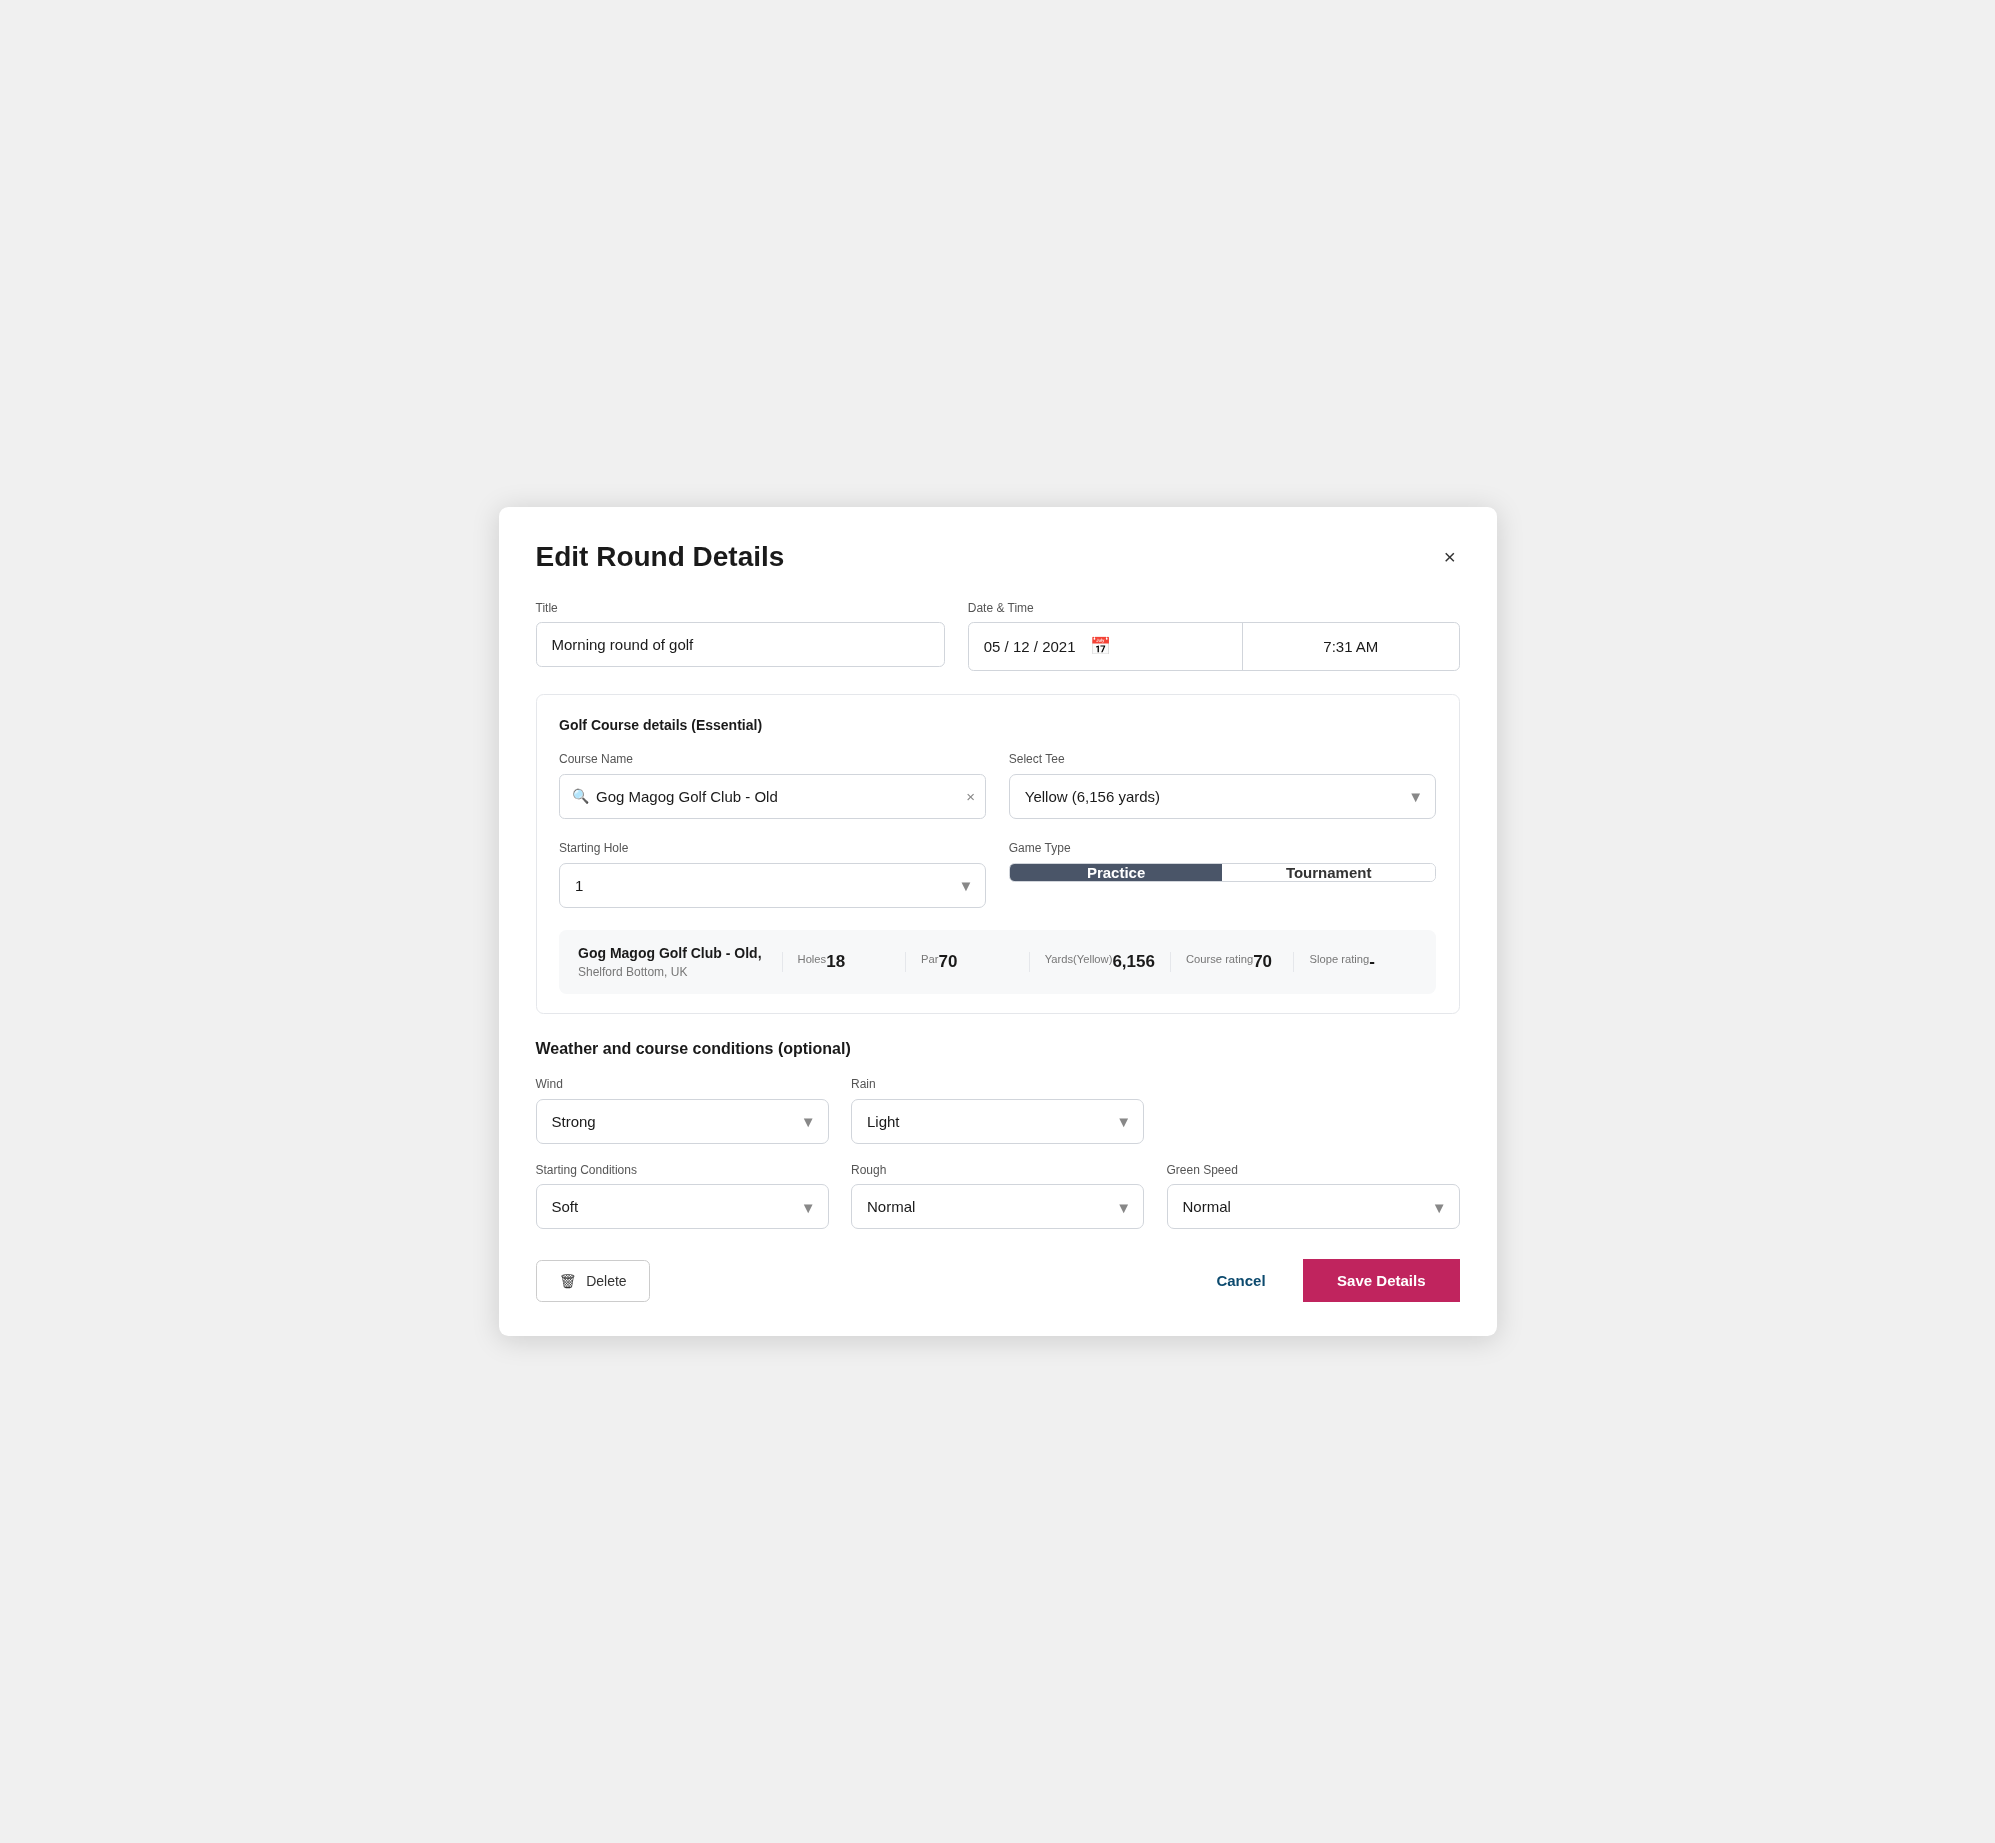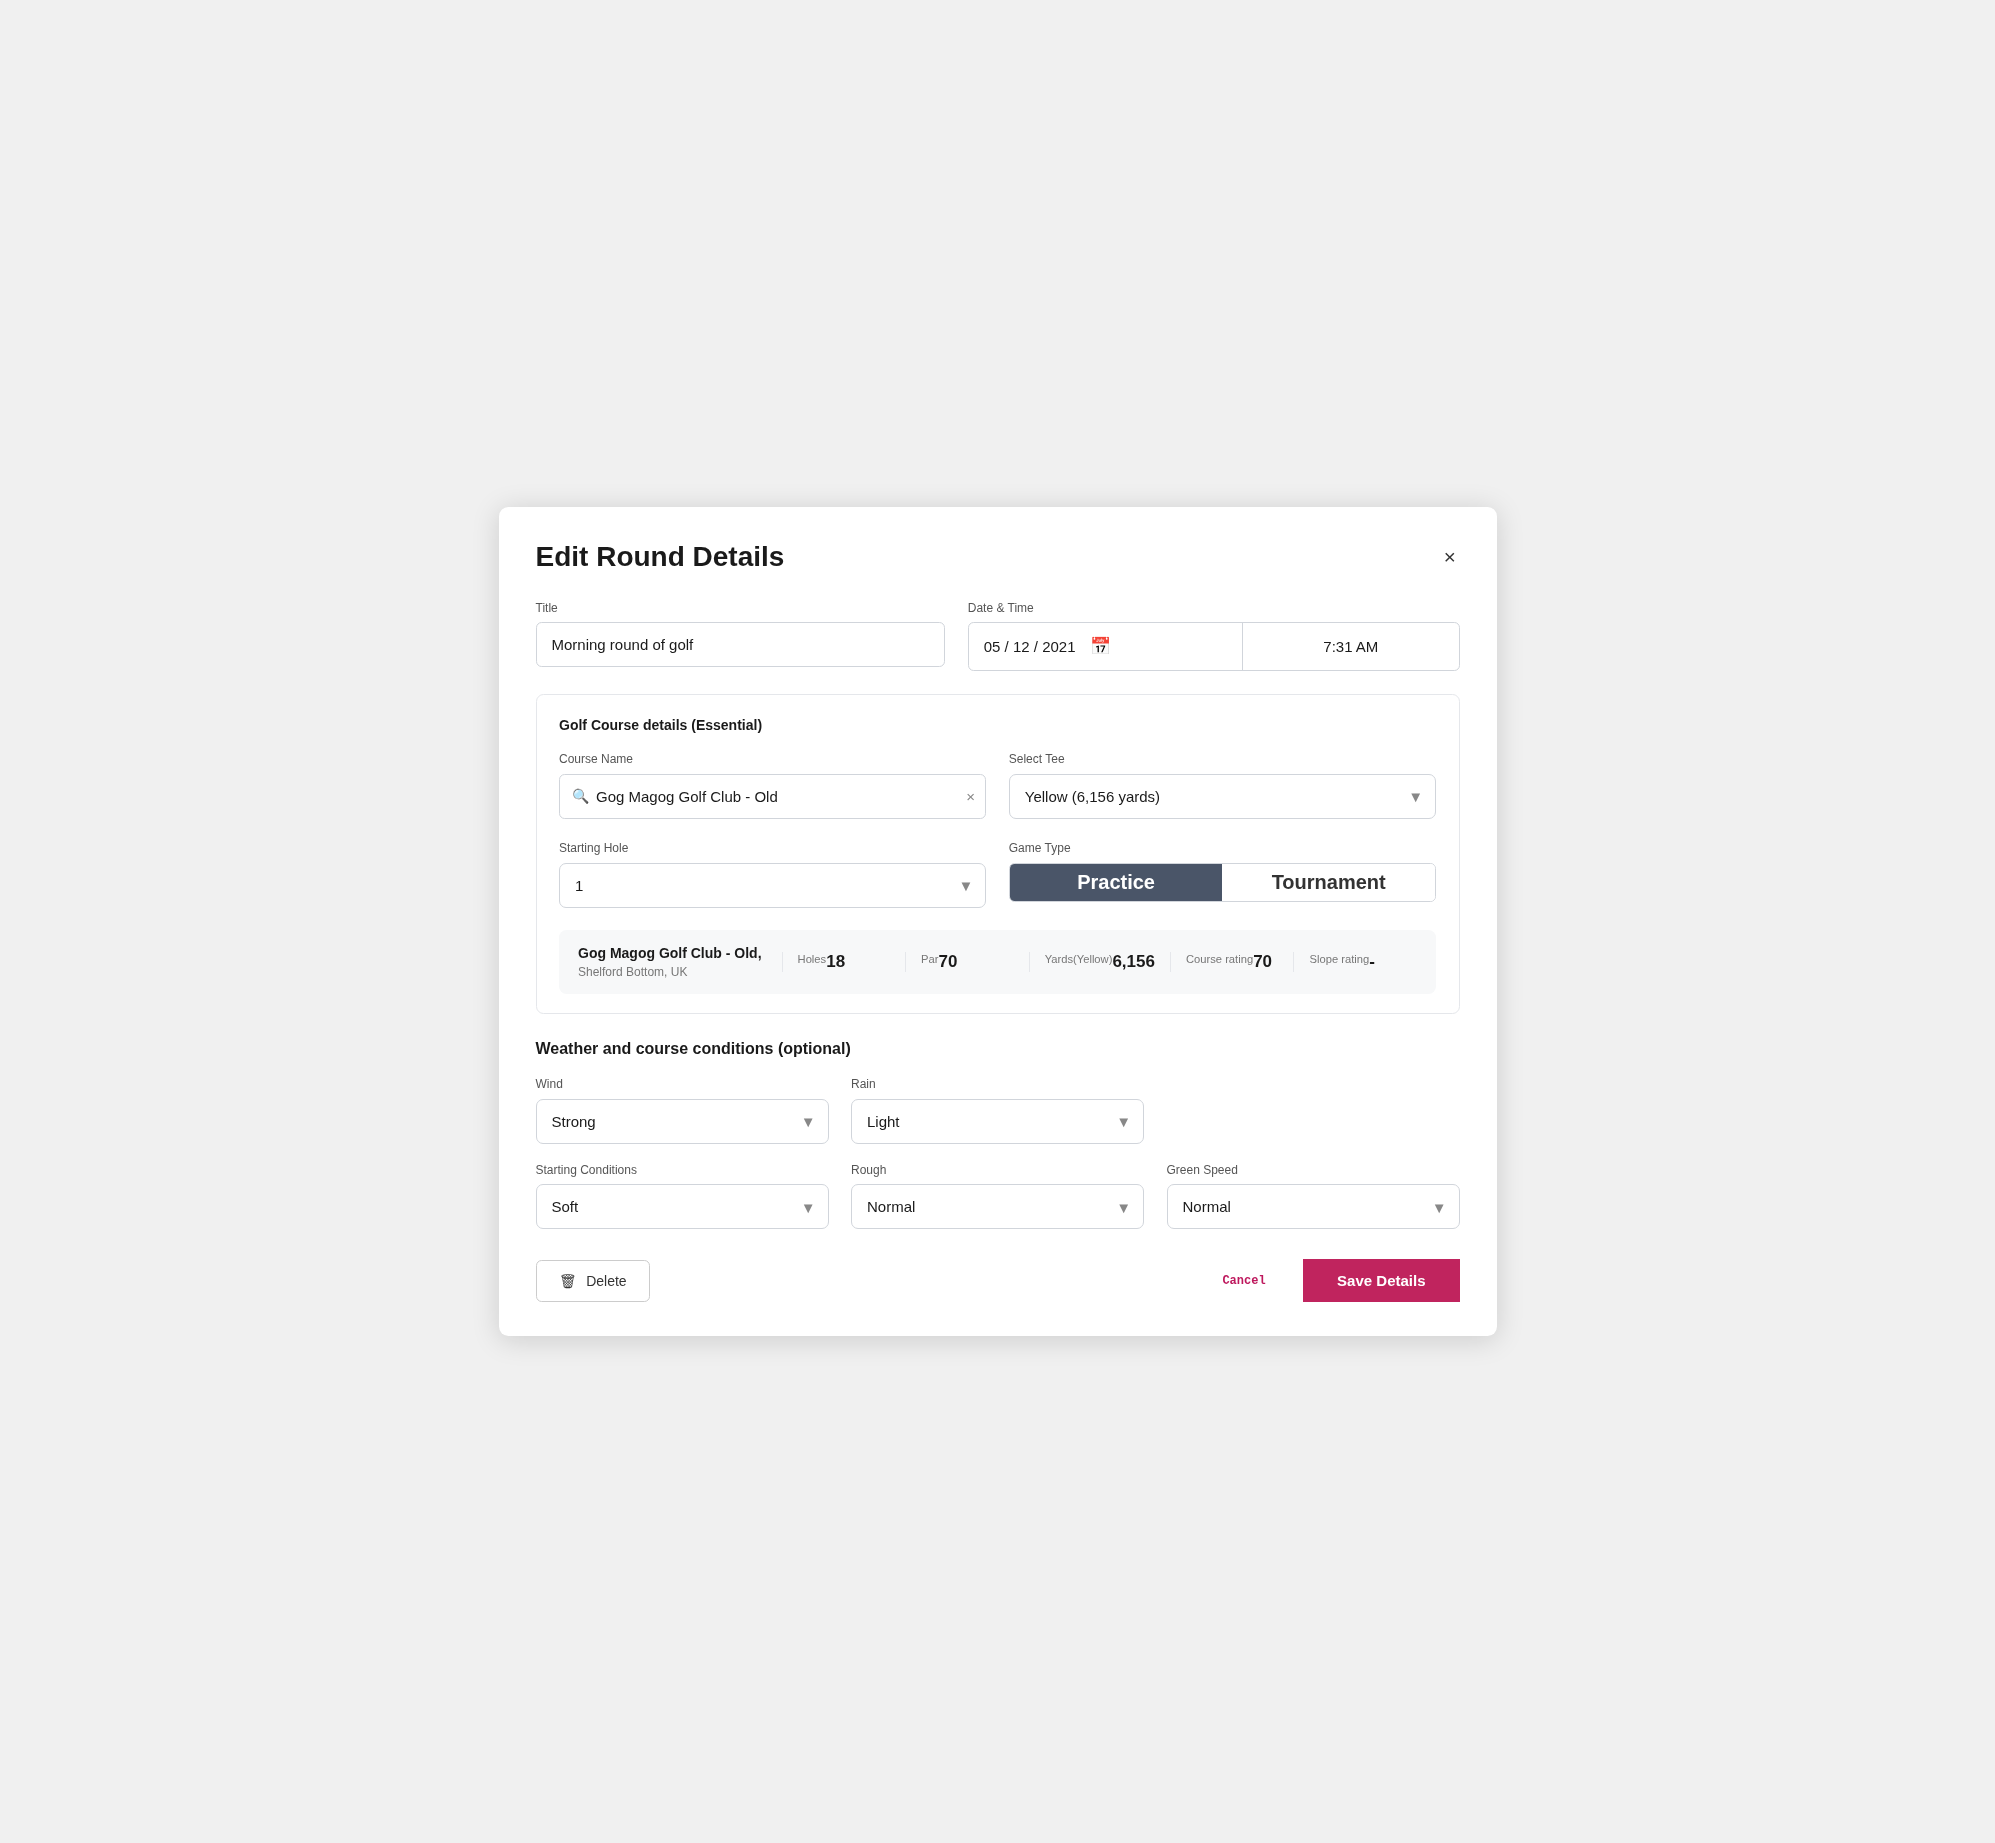--- a/index.html
+++ b/index.html
@@ -160,23 +160,23 @@
     }
     .game-type-toggle {
       display: flex;
       border: 1.4px solid #d1d5db;
       border-radius: 5.6px;
       overflow: hidden;
       width: 100%;
     }
     .game-type-btn {
       flex: 1;
-      padding: 7px;
+      padding: 0;
       border: none;
-      font-size: 20px;
+      font-size: 15px;
       font-weight: 600;
       cursor: pointer;
       transition: background 0.2s;
     }
     .game-type-btn.active {
       background: #4a5568;
       color: #fff;
     }
     .game-type-btn.inactive {
       background: #fff;
@@ -259,26 +259,25 @@
       font-weight: 500;
     }
     .footer-right {
       display: flex;
       align-items: center;
       gap: 22.5px;
     }
     .cancel-btn {
       background: none;
       border: none;
-      font-size: 12px;
+      font-size: 15px;
       font-weight: 600;
-      color: #be185d;
+      color: #0c4a6e;
       cursor: pointer;
       padding: 12px 15px;
-      font-family: Liberation Mono, monospace;
     }
     .save-btn {
       background: #c0245e;
       color: #fff;
       border: none;
       border-radius: 0;
       padding: 13px 34px;
       font-size: 15px;
       font-weight: 600;
       cursor: pointer;

